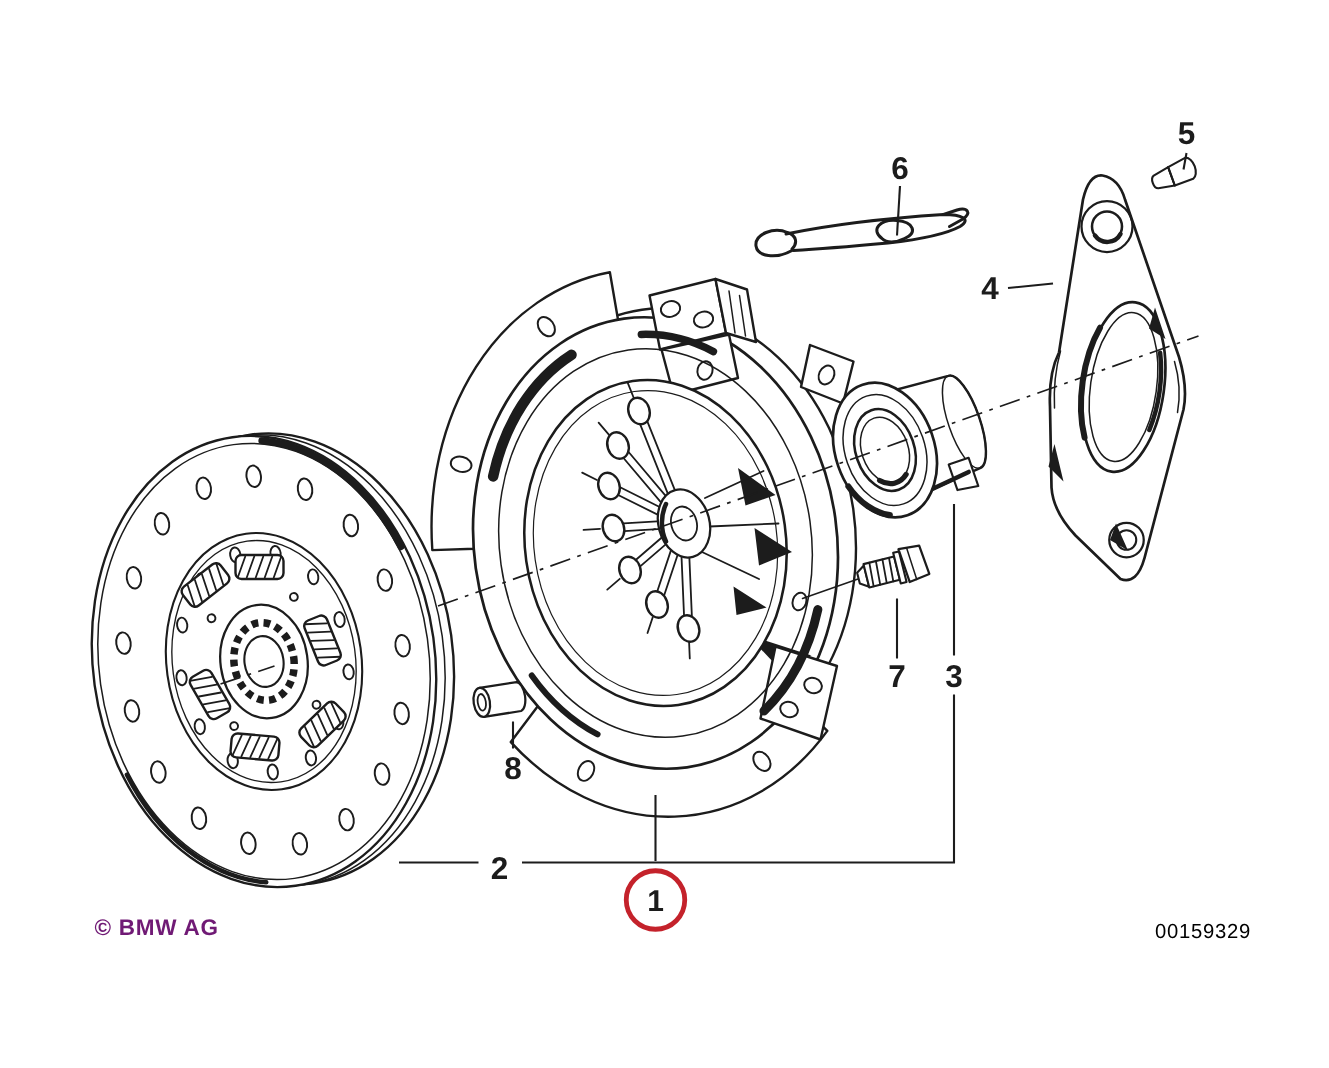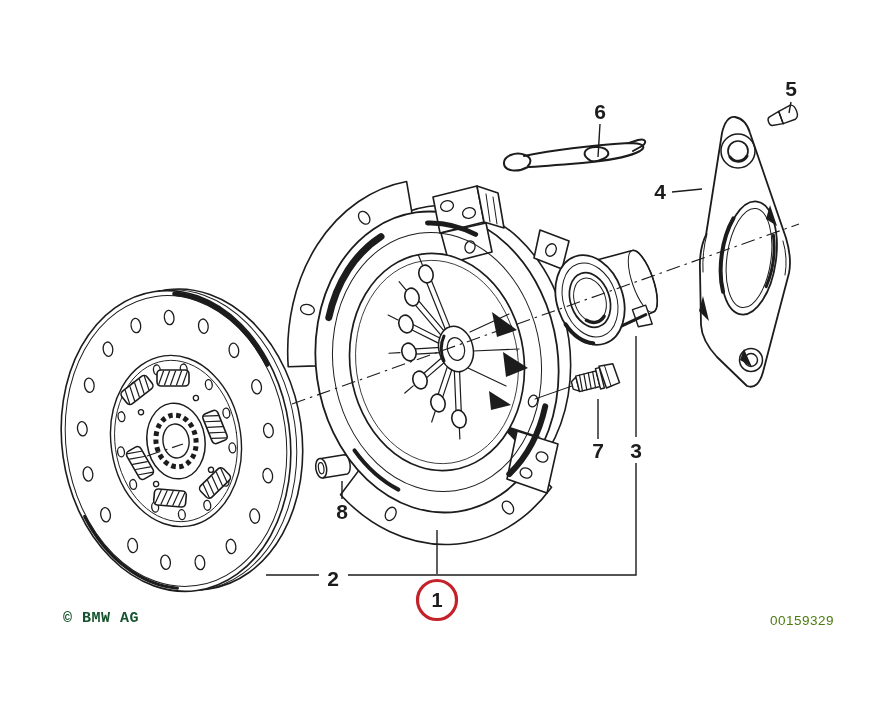--- a/index.html
+++ b/index.html
@@ -10,21 +10,21 @@
   .ln{fill:none;stroke:#1c1c1c;stroke-width:1.5;stroke-linecap:round;stroke-linejoin:round;}
   .t1{stroke-width:1;}
   .t12{stroke-width:1.2;}
   .hole{fill:#fff;stroke:#1c1c1c;stroke-width:1.3;}
   .blk{fill:#1c1c1c;stroke:none;}
   .lead{fill:none;stroke:#1c1c1c;stroke-width:1.4;}
   .axis{fill:none;stroke:#1c1c1c;stroke-width:1.1;stroke-dasharray:14 5 2.5 5;}
   .lbl{font:bold 21px "Liberation Sans",sans-serif;fill:#1c1c1c;text-anchor:middle;}
   .lbl-sm{font:bold 20px "Liberation Sans",sans-serif;fill:#1c1c1c;text-anchor:middle;}
   .copyright{position:absolute;left:63px;top:610px;font-weight:bold;font-size:15px;
-             color:#14532d;letter-spacing:.5px;font-family:Liberation Mono, monospace;}
+             color:#701a75;letter-spacing:.5px;}
   .docnum{position:absolute;left:770px;top:613px;font-size:13.5px;color:#8a8a8a;
           letter-spacing:.5px;}
 </style>
 </head>
 <body>
 
 <div class="stage">
 
 <svg width="886" height="712" viewBox="0 0 886 712">
 
@@ -305,15 +305,15 @@
   <g>
         <text class="lbl" x="333" y="586">2</text>
       </g>
   <g>
     <circle id="kit-circle" cx="437" cy="600" r="19.5" fill="none" stroke="#c4222b" stroke-width="3.2"></circle>
     <text class="lbl-sm" x="437" y="607">1</text>
   </g>
 </svg>
 
 <div class="copyright">© BMW AG</div>
-<div class="docnum" id="docnum" style="color: #4d7c0f;">00159329</div>
+<div class="docnum" id="docnum" style="color: #000000;">00159329</div>
 
 </div>
 
 </body></html>

